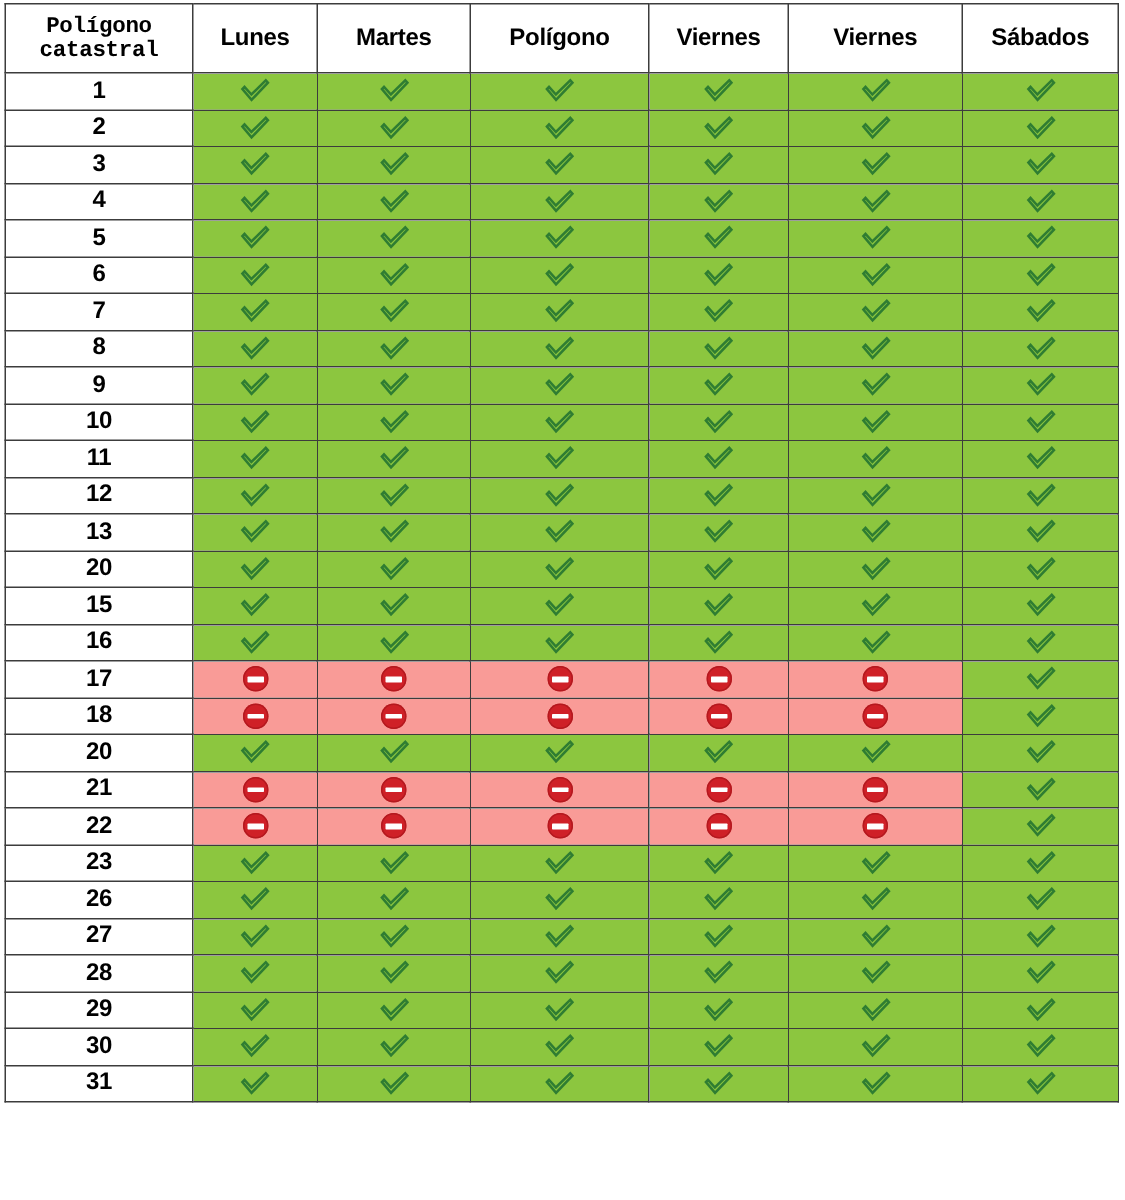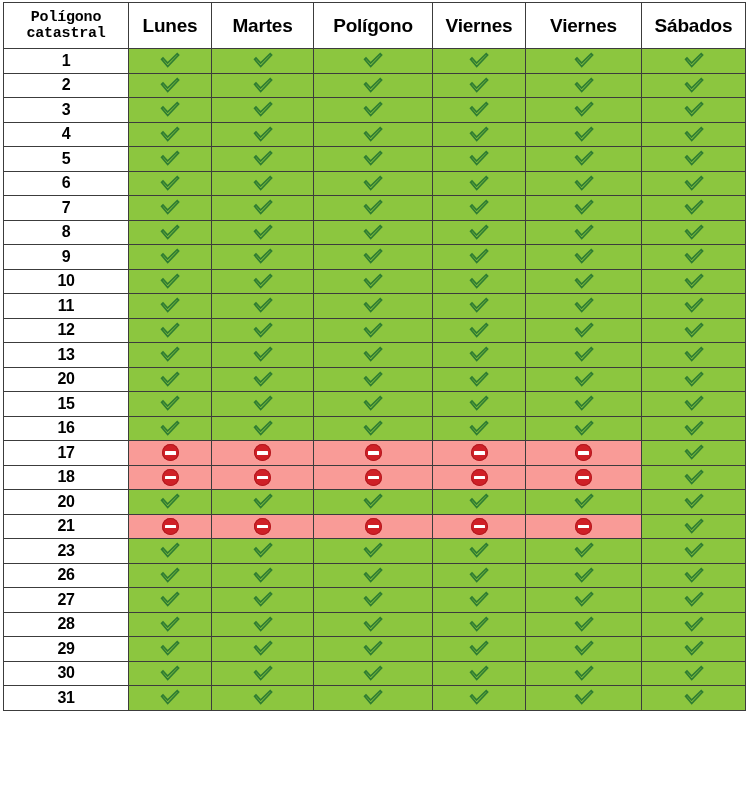--- a/index.html
+++ b/index.html
@@ -38,21 +38,21 @@
     margin: 0;
     text-align: center;
     vertical-align: middle;
   }
 
   thead th {
     height: 45px;
     background: #ffffff;
     color: #000000;
     font-weight: bold;
-    font-size: 19px;
+    font-size: 16px;
     line-height: 17px;
     letter-spacing: -0.2px;
   }
 
   th.col-poligono {
     font-size: 15px;
     line-height: 16px;
   }
   th.col-poligono .ln { display: block; font-family: Liberation Mono, monospace; }
 
@@ -1008,20 +1008,55 @@
           </td>
           <td class="cell ok">
             <div class="icon-wrap">
               <svg class="check-icon" viewBox="0 0 20 17" aria-hidden="true">
                 <path d="M1.6 7.4 L3.0 5.9 L7.6 11.0 L17.2 1.6 L18.6 3.1 L7.7 14.6 Z"></path>
               </svg>
             </div>
           </td>
         </tr>
         <tr>
+          <td class="rownum">22</td>
+          <td class="cell no">
+            <div class="icon-wrap">
+              <div class="noentry"></div>
+            </div>
+          </td>
+          <td class="cell no">
+            <div class="icon-wrap">
+              <div class="noentry"></div>
+            </div>
+          </td>
+          <td class="cell no">
+            <div class="icon-wrap">
+              <div class="noentry"></div>
+            </div>
+          </td>
+          <td class="cell no">
+            <div class="icon-wrap">
+              <div class="noentry"></div>
+            </div>
+          </td>
+          <td class="cell no">
+            <div class="icon-wrap">
+              <div class="noentry"></div>
+            </div>
+          </td>
+          <td class="cell ok">
+            <div class="icon-wrap">
+              <svg class="check-icon" viewBox="0 0 20 17" aria-hidden="true">
+                <path d="M1.6 7.4 L3.0 5.9 L7.6 11.0 L17.2 1.6 L18.6 3.1 L7.7 14.6 Z"></path>
+              </svg>
+            </div>
+          </td>
+        </tr>
+        <tr>
           <td class="rownum">23</td>
           <td class="cell ok">
             <div class="icon-wrap">
               <svg class="check-icon" viewBox="0 0 20 17" aria-hidden="true">
                 <path d="M1.6 7.4 L3.0 5.9 L7.6 11.0 L17.2 1.6 L18.6 3.1 L7.7 14.6 Z"></path>
               </svg>
             </div>
           </td>
           <td class="cell ok">
             <div class="icon-wrap">

